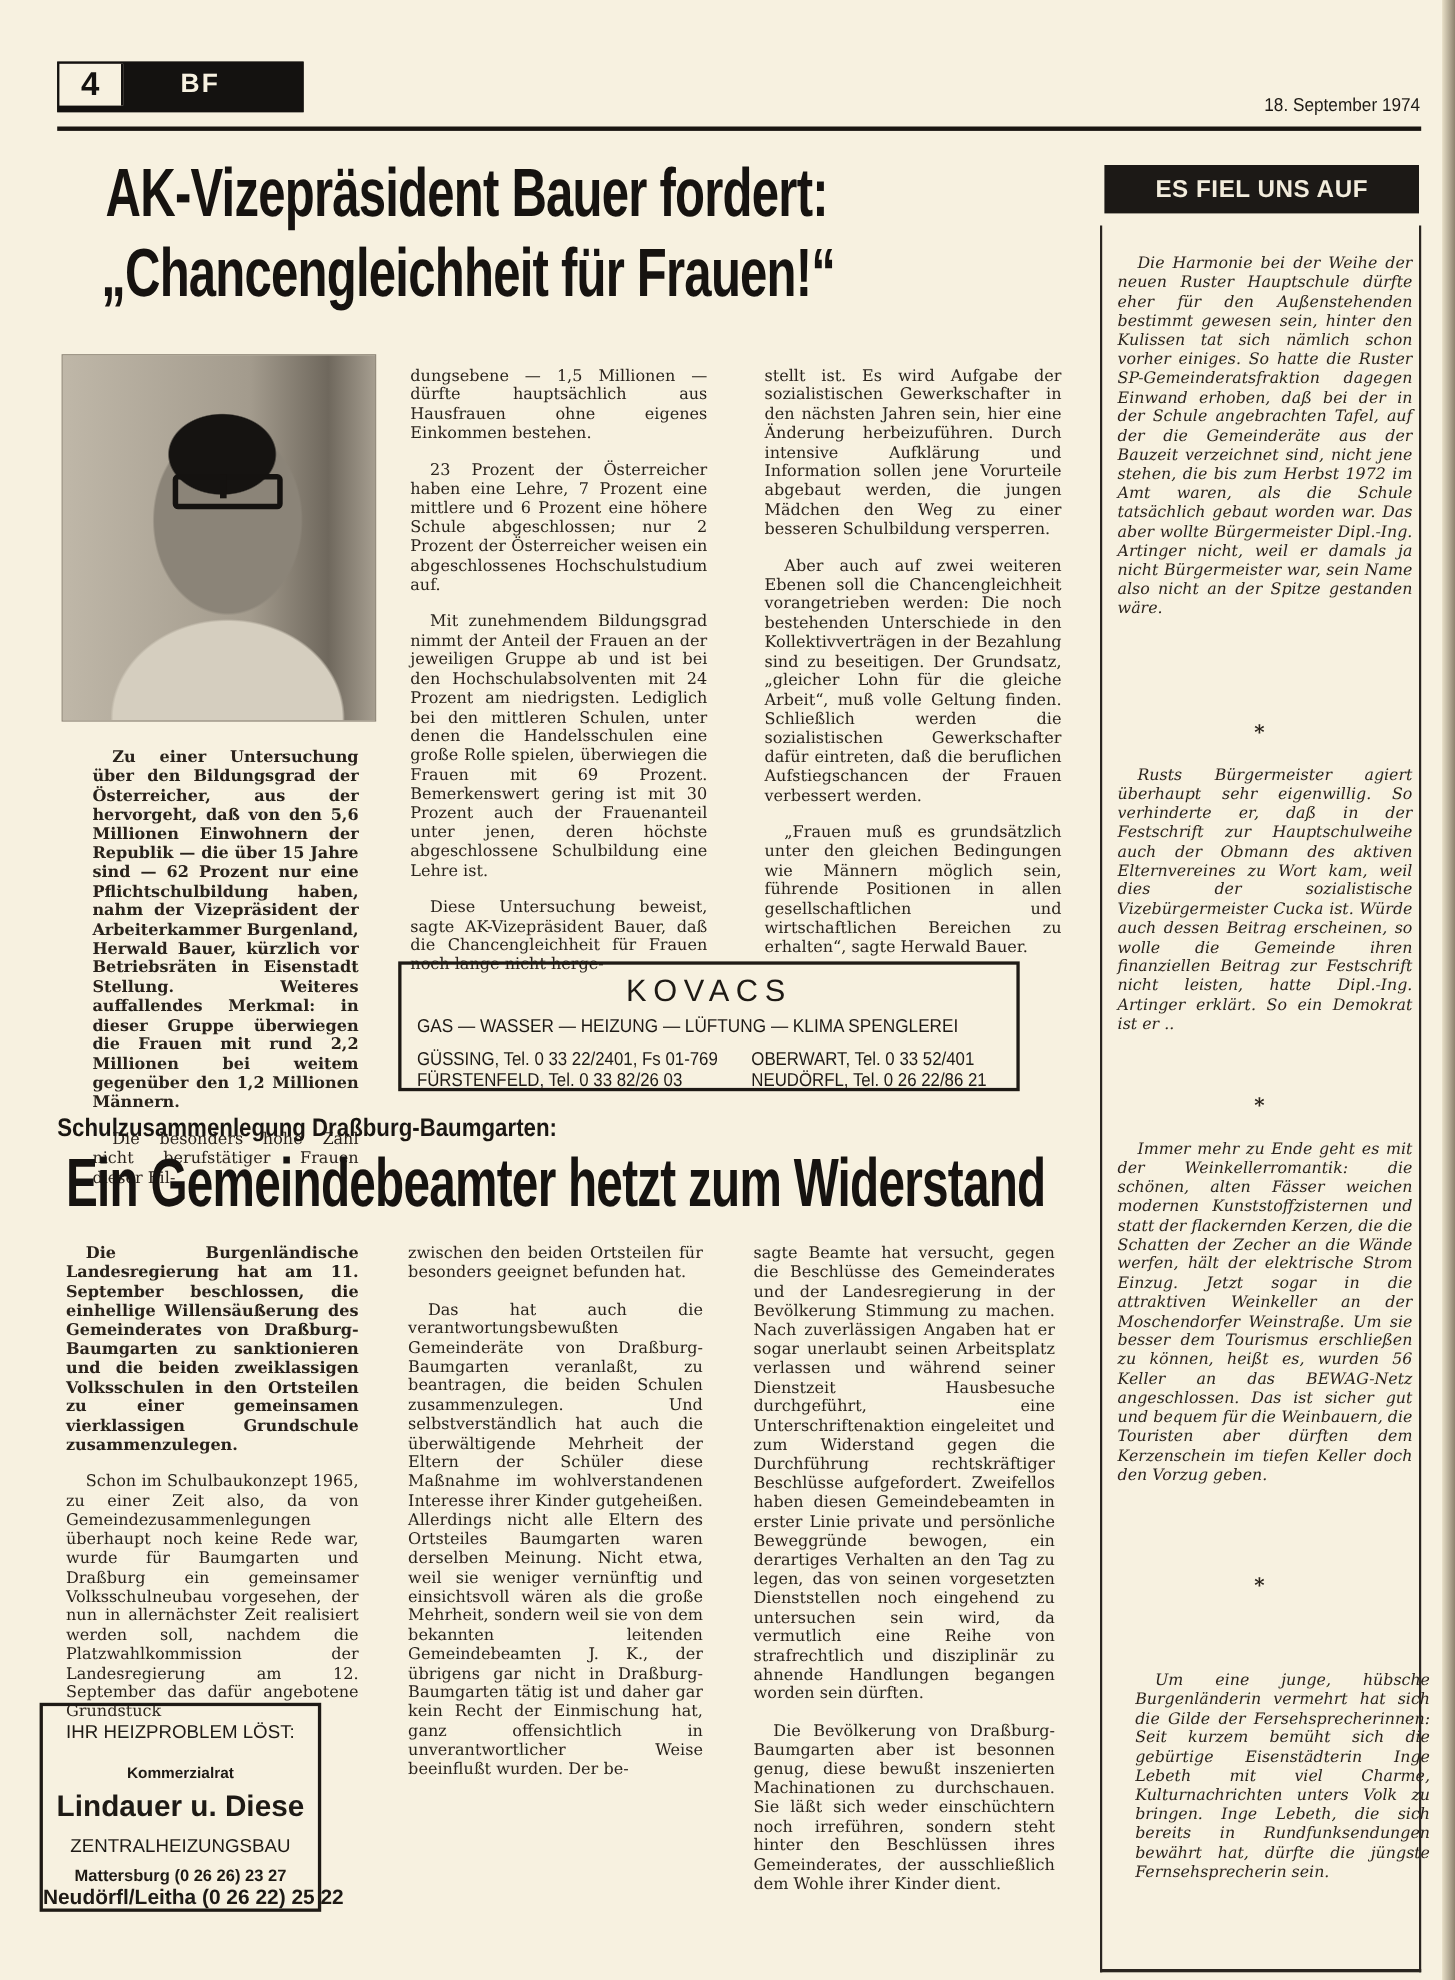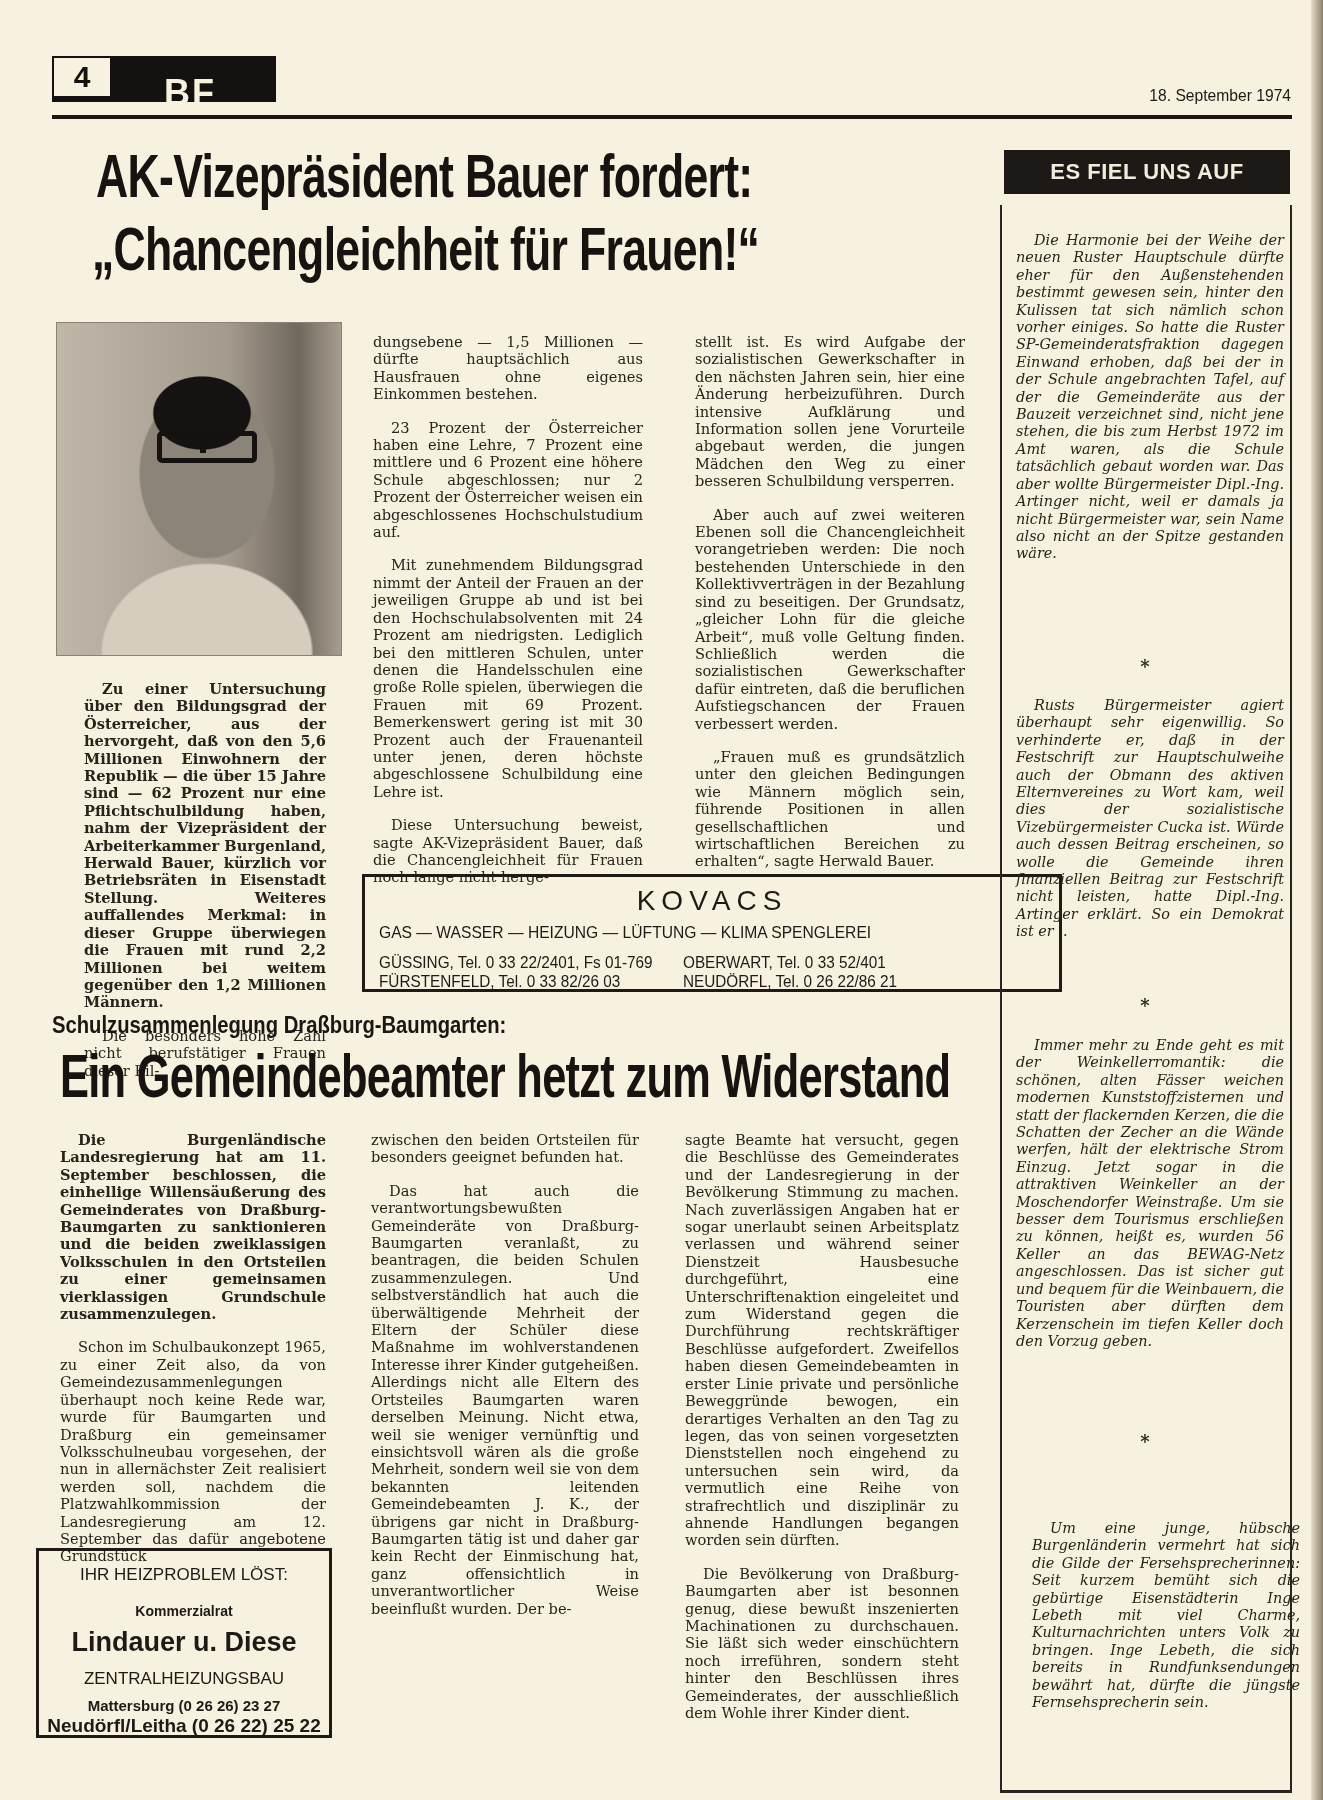--- a/index.html
+++ b/index.html
@@ -7,21 +7,21 @@
     width:1323px; height:1800px; overflow:hidden; position:relative;
     background:#f7f1e0;
     font-family:"DejaVu Serif", serif;
     color:#2a231c;
   }
   .abs { position:absolute; }
   
   #pagebox { left:52px; top:56px; width:220px; height:42px; background:#141210; border:2px solid #141210; }
   #pagenum { position:absolute; left:0; top:0; width:56px; height:38px; background:#f7f1e0; border-right:2px solid #141210;
     font-family:"Liberation Sans", sans-serif; font-weight:bold; font-size:30px; line-height:38px; text-align:center; color:#141210; }
-  #pagetag { position:absolute; left:110px; top:16px; font-family:"Liberation Sans", sans-serif; font-weight:bold; font-size:36px; line-height:38px; color:#f7f1e0; letter-spacing:2px; }
+  #pagetag { position:absolute; left:110px; top:0; font-family:"Liberation Sans", sans-serif; font-weight:bold; font-size:24px; line-height:38px; color:#f7f1e0; letter-spacing:2px; }
   #dateline { right:32px; top:86px; font-family:"Liberation Sans", sans-serif; font-size:17px; color:#1e1a15; transform:scaleX(0.92); transform-origin:right; }
   #toprule { left:52px; top:115px; width:1240px; height:4px; background:#1a1612; }
 
   .headline {
     font-family:"Liberation Sans", sans-serif; font-weight:bold; color:#161310;
     transform-origin:left top; white-space:nowrap; letter-spacing:-1px;
   }
   #h1a { left:96px; top:140px; font-size:62px; transform:scaleX(0.72); }
   #h1b { left:92px; top:213px; font-size:62px; transform:scaleX(0.72); }
 
@@ -46,37 +46,37 @@
 
   
   #sb-title { left:1004px; top:150px; width:286px; height:44px; background:#1c1916;
     font-family:"Liberation Sans", sans-serif; font-weight:bold; color:#f2ecdc; font-size:22px; line-height:44px; text-align:center; letter-spacing:0.5px; }
   #sb-box { left:1000px; top:205px; width:288px; height:1585px; border-left:2px solid #2a2520; border-right:2px solid #2a2520; border-bottom:3px solid #2a2520; }
   .sbcol { position:absolute; font-style:italic; font-size:14.4px; line-height:17.4px; text-align:justify; width:268px; left:1016px; }
   .sbcol p { margin:0; text-indent:18px; }
   .star { position:absolute; left:1130px; width:30px; text-align:center; font-size:18px; font-weight:bold; }
 
   
-  #ad1 { left:362px; top:874px; width:700px; height:118px; border:3px solid #1e1a15; box-sizing:border-box; font-family:"Liberation Sans", sans-serif; color:#1e1a15; }
+  #ad1 { left:362px; top:874px; width:565px; height:118px; border:3px solid #1e1a15; box-sizing:border-box; font-family:"Liberation Sans", sans-serif; color:#1e1a15; }
   #ad1 .name { position:absolute; top:8px; left:0; width:100%; text-align:center; font-size:28px; letter-spacing:6px; }
   #ad1 .services { position:absolute; top:46px; left:14px; font-size:17px; white-space:nowrap; transform:scaleX(0.92); transform-origin:left; }
   #ad1 .r1, #ad1 .r2 { position:absolute; left:14px; font-size:17px; white-space:nowrap; transform:scaleX(0.9); transform-origin:left; }
   #ad1 .r1 { top:76px; } #ad1 .r2 { top:95px; }
   #ad1 .r1b, #ad1 .r2b { position:absolute; left:318px; font-size:17px; white-space:nowrap; transform:scaleX(0.9); transform-origin:left; }
   #ad1 .r1b { top:76px; } #ad1 .r2b { top:95px; }
 
   #kicker { left:52px; top:1012px; font-family:"Liberation Sans", sans-serif; font-weight:bold; font-size:23px; color:#1a1612; transform:scaleX(0.88); transform-origin:left; white-space:nowrap; }
   #h2 { left:60px; top:1040px; font-size:62px; transform:scaleX(0.70); }
 
   #d1 { left:44px; top:1115px; width:298px; }
   #d2 { left:355px; top:1115px; width:300px; }
   #d3 { left:669px; top:1115px; width:306px; }
 
   
-  #ad2 { left:36px; top:1548px; width:296px; height:190px; border:3px solid #1e1a15; box-sizing:border-box; font-family:"Liberation Sans", sans-serif; color:#1e1a15; text-align:center; }
+  #ad2 { left:36px; top:1548px; width:256px; height:190px; border:3px solid #1e1a15; box-sizing:border-box; font-family:"Liberation Sans", sans-serif; color:#1e1a15; text-align:center; }
   #ad2 div { position:absolute; left:0; width:100%; white-space:nowrap; }
   #ad2 .l1 { top:14px; font-size:17px; }
   #ad2 .l2 { top:52px; font-size:14px; font-weight:bold; }
   #ad2 .l3 { top:76px; font-size:27px; font-weight:bold; }
   #ad2 .l4 { top:118px; font-size:17px; }
   #ad2 .l5 { top:146px; font-size:15px; font-weight:bold; }
   #ad2 .l6 { top:164px; font-size:19px; font-weight:bold; }
 
   #spine { right:0; top:0; width:12px; height:1800px; background:linear-gradient(90deg,#e8dfc7,#8a7f6c); }
 </style>

